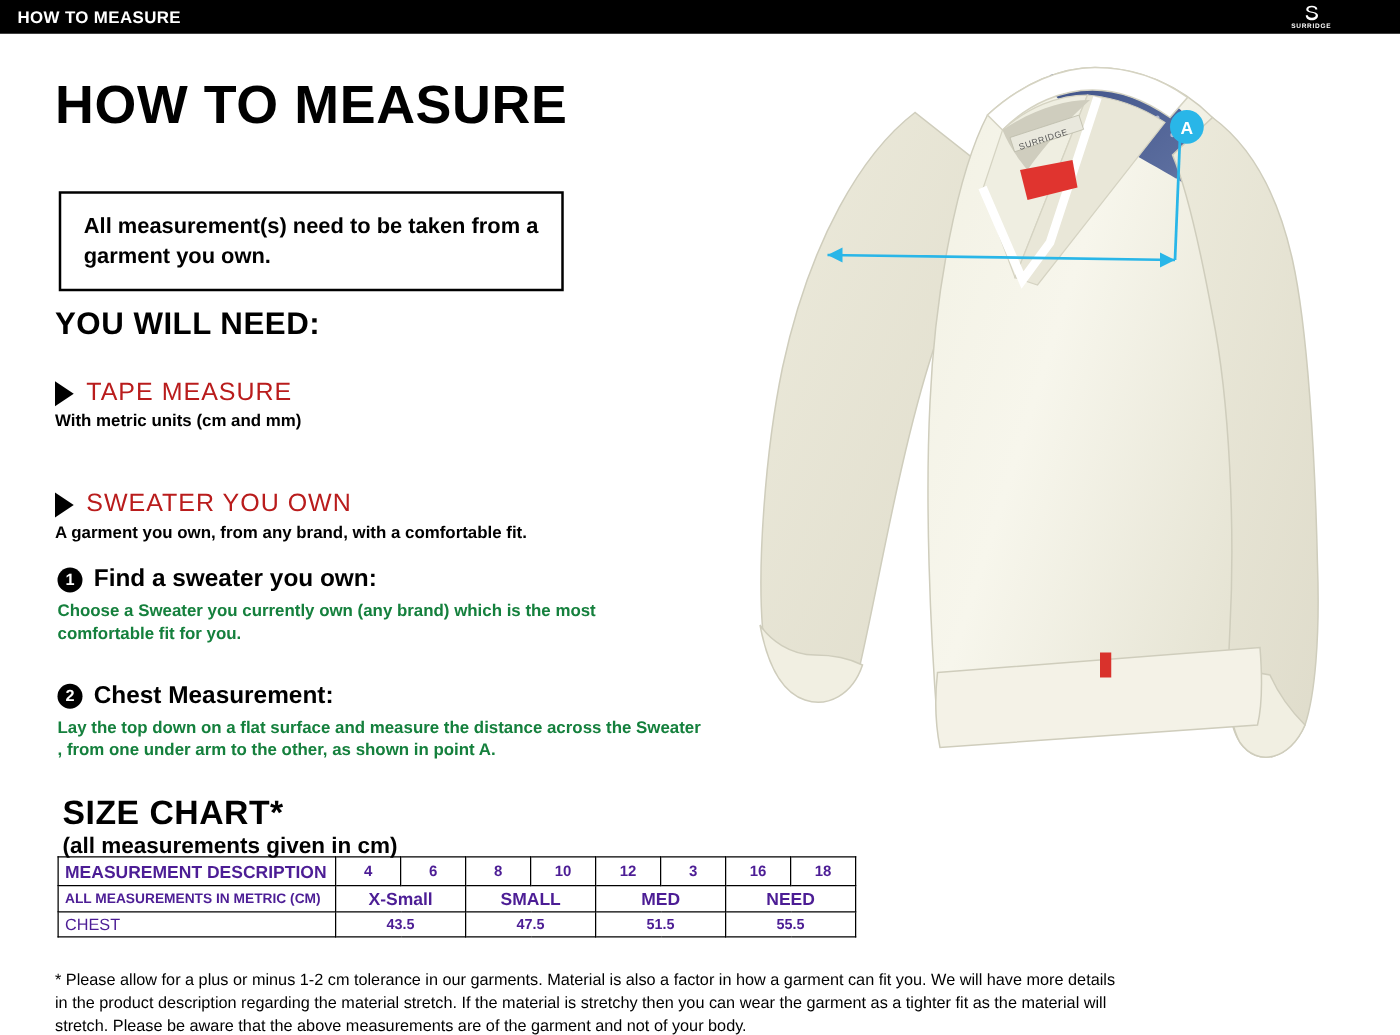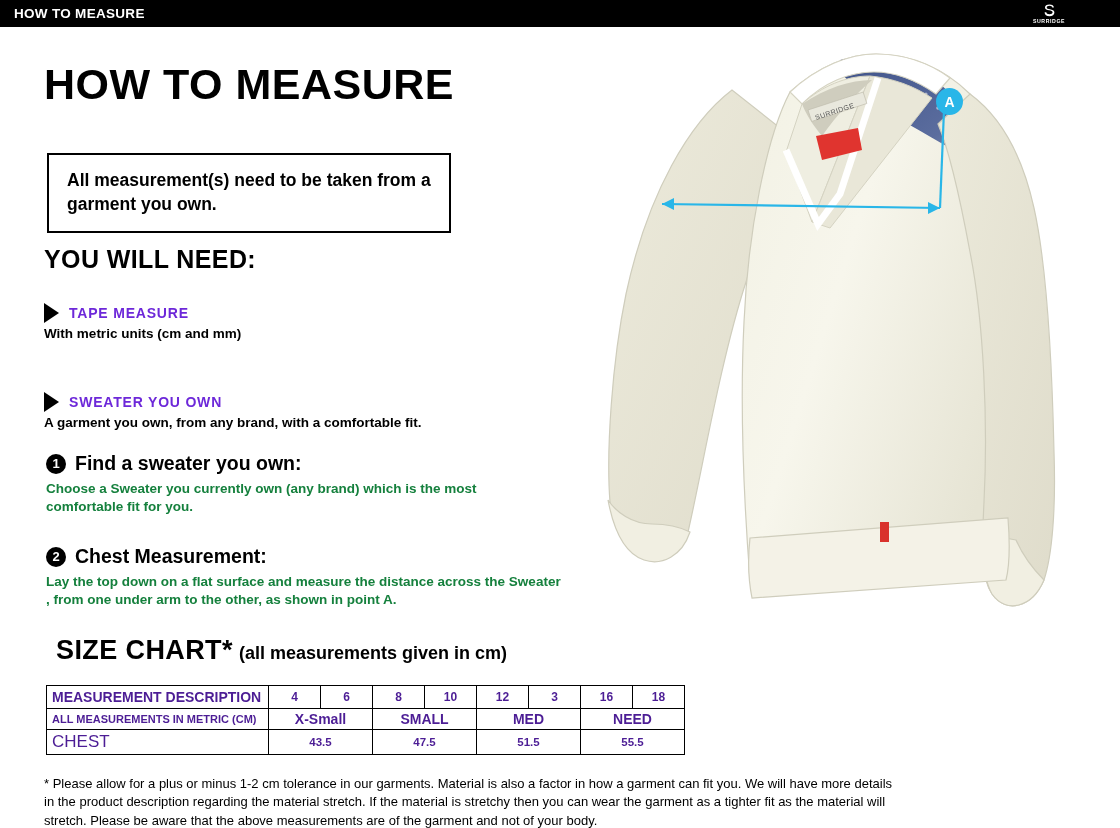--- a/index.html
+++ b/index.html
@@ -81,24 +81,24 @@
 
   .item { position: absolute; left: 44px; }
   .item-row { display: flex; align-items: center; gap: 10px; }
   .tri {
     width: 0; height: 0;
     border-top: 10px solid transparent;
     border-bottom: 10px solid transparent;
     border-left: 15px solid #000000;
   }
   .item-title {
-    font-size: 14px;
-    font-weight: bold;
+    font-size: 20px;
+    font-weight: normal;
     letter-spacing: 0.8px;
-    color: #6d28d9;
+    color: #b91c1c;
   }
   .item-sub {
     font-size: 13.5px;
     font-weight: bold;
     color: #000000;
     margin-top: 3px;
   }
 
   .step { position: absolute; left: 46px; }
   .step-head { display: flex; align-items: center; gap: 9px; }
@@ -118,22 +118,22 @@
   }
   .step-body {
     font-size: 13.5px;
     font-weight: bold;
     line-height: 1.35;
     color: #15803d;
     margin-top: 5px;
   }
 
   .heading-chart {
-    position: absolute; left: 56px; top: 635px;
-    display: flex; align-items: baseline;
+    position: absolute; left: 44px; top: 635px;
+    display: flex; align-items: baseline; flex-direction: column;
   }
   .heading-chart .big {
     font-size: 27px; font-weight: bold; letter-spacing: 0.4px; color: #000;
   }
   .heading-chart .small {
     font-size: 18px; font-weight: bold; color: #000; margin-left: 6px;
   }
 
   
   .size-table {
@@ -153,21 +153,21 @@
   }
   .desc-cell-sm {
     width: 222px;
     padding: 2px 5px;
     font-weight: bold;
     font-size: 11px;
   }
   .desc-cell-row {
     width: 222px;
     padding: 2px 5px;
-    font-size: 17px;
+    font-size: 13px;
   }
   .num-cell {
     width: 52px;
     text-align: center;
     font-weight: bold;
     font-size: 12px;
     padding: 3px 0;
   }
   .group-cell {
     text-align: center;

